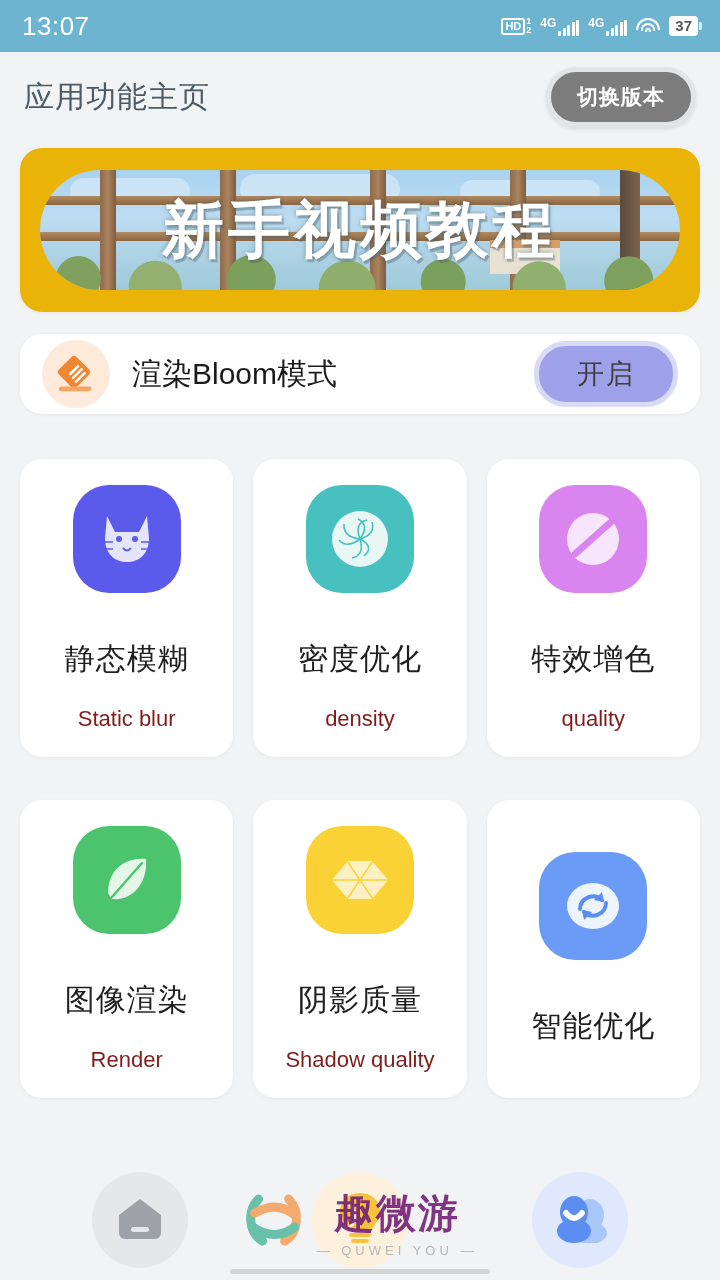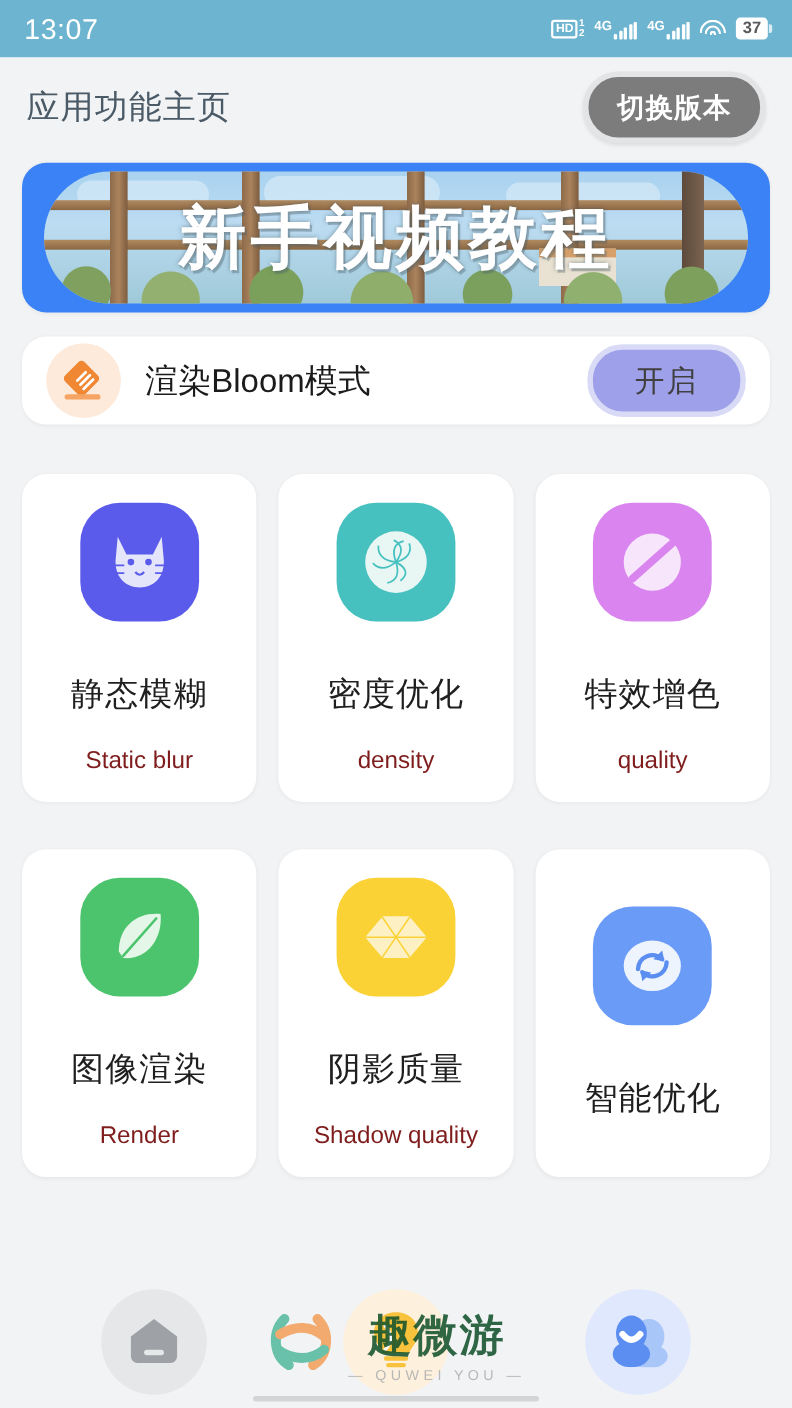--- a/index.html
+++ b/index.html
@@ -54,30 +54,30 @@
   }
 
   
   .header{
     height:90px; display:flex; align-items:center; justify-content:space-between;
     padding:0 24px;
     text-align:right;
   }
   .page-title{ font-size:30px; color:#4a5a66; letter-spacing:1px; }
   .version-btn{
-    background:#7c7c7c; color:#fff; font-size:25px; font-weight:bold;
+    background:#7c7c7c; color:#fff; font-size:21px; font-weight:bold;
     padding:11px 26px; border-radius:32px; letter-spacing:1px;
     border:5px solid #e3e4e6;
     box-shadow:0 2px 4px rgba(0,0,0,.10);
   }
 
   
   .banner-card{
-    margin:6px 20px 0; background:#3b82f6; border-radius:22px;
-    padding:8px 20px; box-shadow:0 1px 4px rgba(0,0,0,.05);
+    margin:6px 20px 0; background:#eab308; border-radius:22px;
+    padding:22px 20px; box-shadow:0 1px 4px rgba(0,0,0,.05);
   }
   .banner{
     position:relative; height:120px; border-radius:60px; overflow:hidden;
     background:
       linear-gradient(180deg,#a9d2ef 0%,#bcdcf2 40%,#9fc9d8 100%);
   }
   .banner .sky-cloud{ position:absolute; background:#cfe6f7; border-radius:40px; opacity:.85;}
   .banner .post{
     position:absolute; top:-4px; width:16px; height:130px;
     background:linear-gradient(90deg,#8d6a4a,#ab835d 50%,#7d5c3e);
@@ -154,21 +154,21 @@
   .nav-home{ background:#e6e7e9; }
   .nav-tips{ background:#fdf0dd; }
   .nav-chat{ background:#dfe8fd; }
 
   
   .watermark{
     position:absolute; left:50%; bottom:22px; transform:translateX(-50%);
     display:flex; align-items:center; gap:12px; opacity:.88; pointer-events:none;
   }
   .wm-text{ display:flex; flex-direction:column; align-items:center; }
-  .wm-main{ font-size:40px; font-weight:bold; color:#14532d; letter-spacing:2px;
+  .wm-main{ font-size:40px; font-weight:bold; color:#701a75; letter-spacing:2px;
             font-family:"DejaVu Sans","Liberation Sans",sans-serif; }
   .wm-sub{ font-size:13px; color:#b0b0b0; letter-spacing:4px; margin-top:2px; }
   .home-indicator{
     position:absolute; left:50%; transform:translateX(-50%); bottom:6px;
     width:260px; height:5px; background:#d2d4d6; border-radius:3px;
   }
 </style>
 </head>
 <body>
 

